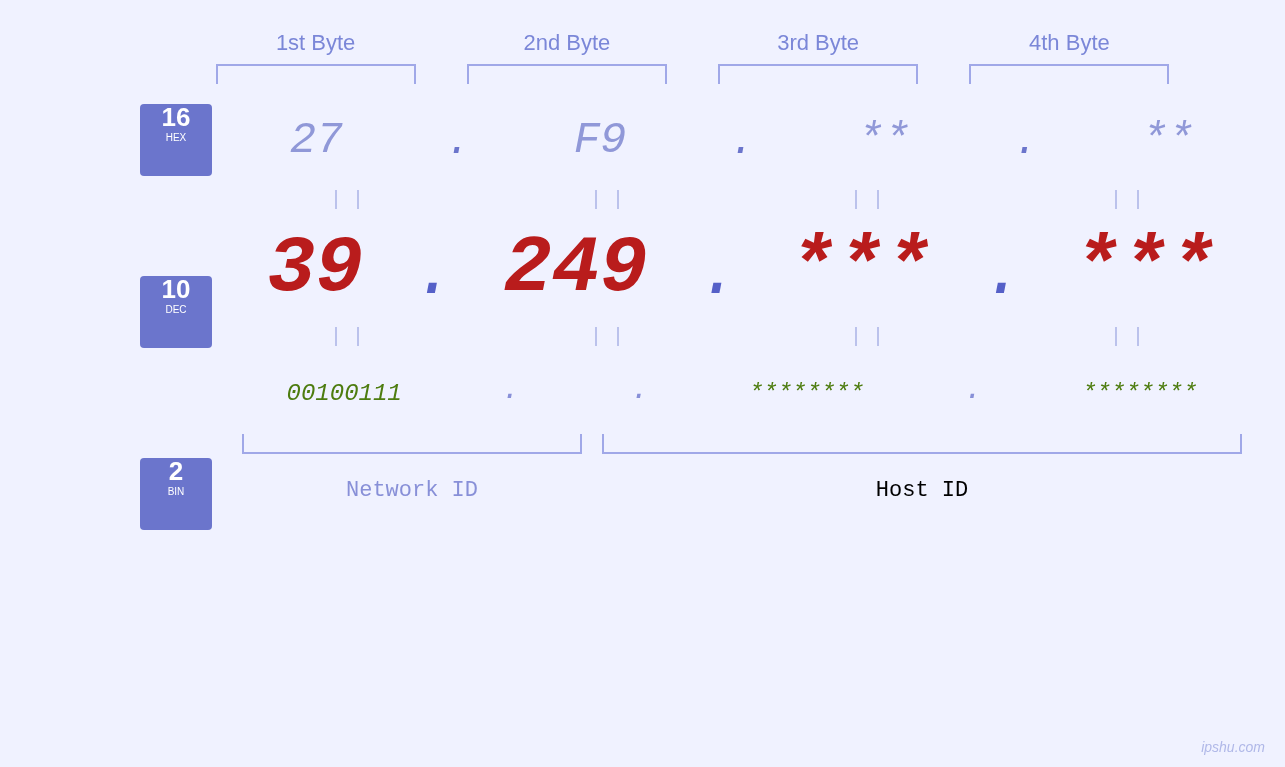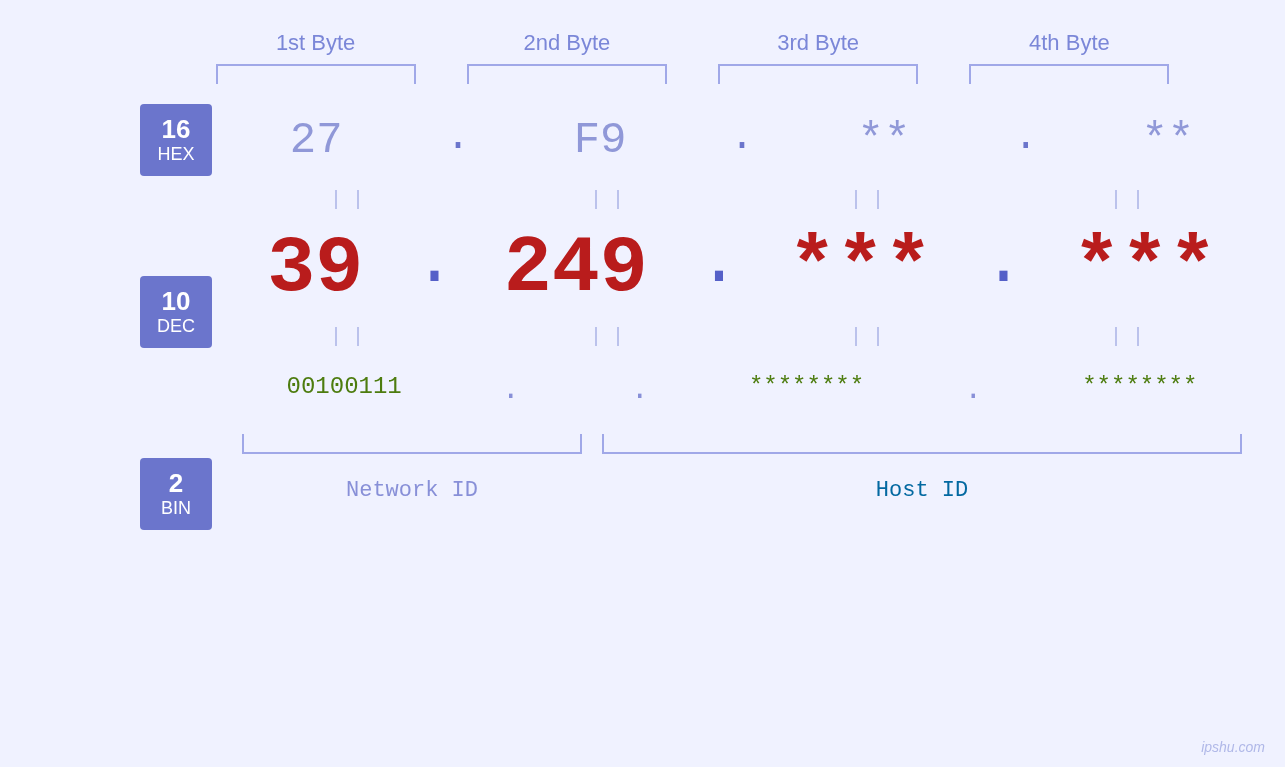--- a/index.html
+++ b/index.html
@@ -67,33 +67,32 @@
     }
 
     .base-badge {
       background: #6b75cc;
       color: white;
       width: 72px;
       height: 72px;
       display: flex;
       flex-direction: column;
       align-items: center;
-      justify-content: center;
       border-radius: 4px;
     }
 
     .base-number {
       font-size: 26px;
       font-weight: bold;
       font-family: Arial, sans-serif;
       line-height: 1;
     }
 
     .base-name {
-      font-size: 18px;
+      font-size: 10px;
       font-family: Arial, sans-serif;
       margin-top: 2px;
     }
 
     .dot-cell {
       width: 40px;
       text-align: center;
       color: #6b75cc;
       flex-shrink: 0;
     }
@@ -146,23 +145,24 @@
     }
 
     .ip-row-wrapper {
       display: flex;
       align-items: center;
       width: 100%;
     }
 
     .cells-and-dots {
       display: flex;
-      align-items: flex-start;
+      align-items: flex-end;
       justify-content: space-around;
       flex: 1;
+      font-style: italic;
     }
 
     .row-spacer {
       display: flex;
       align-items: center;
       justify-content: space-around;
       flex: 1;
       margin: 2px 0;
     }
 
@@ -288,21 +288,21 @@
 
         <div style="border-bottom:2px solid #a0a8e8; border-left:2px solid #a0a8e8; border-right:2px solid #a0a8e8; height:20px; width:340px;"></div>
         <div style="width:20px;"></div>
 
         <div style="border-bottom:2px solid #a0a8e8; border-left:2px solid #a0a8e8; border-right:2px solid #a0a8e8; height:20px; flex:1;"></div>
       </div>
 
       <div style="display:flex; width:100%; margin-top:24px;">
         <div style="width:340px; text-align:center; color:#8890d8; font-size:22px;">Network ID</div>
         <div style="width:20px;"></div>
-        <div style="flex:1; text-align:center; color:#0369a1; font-size:22px;">Host ID</div>
+        <div style="flex:1; text-align:center; color:#000000; font-size:22px;">Host ID</div>
       </div>
 
 
     </div>
   </div>
 
   <div class="watermark">ipshu.com</div>
 
 </div>
 

